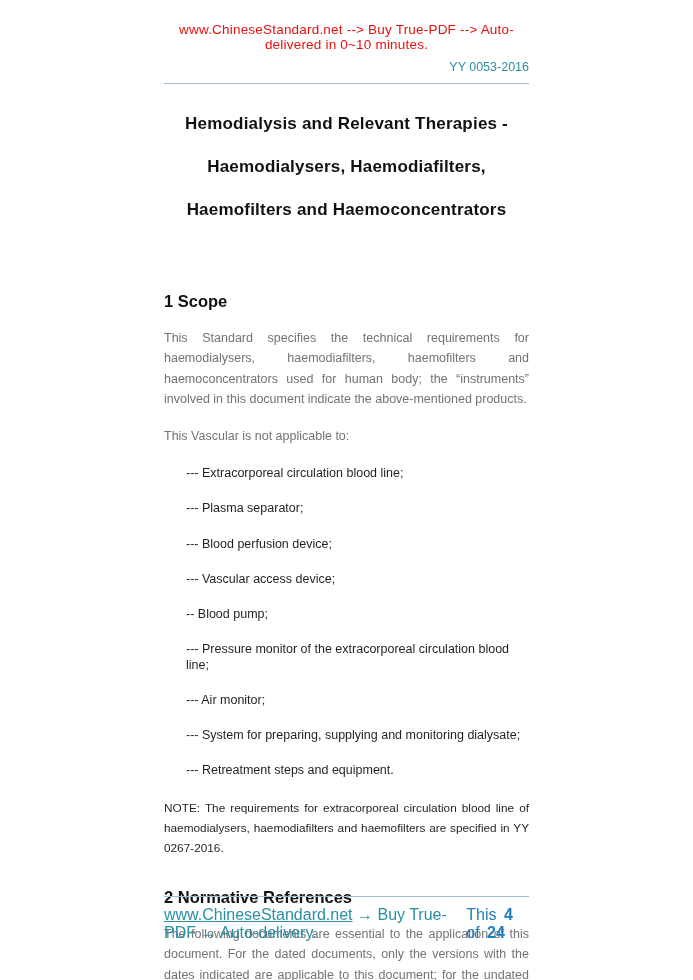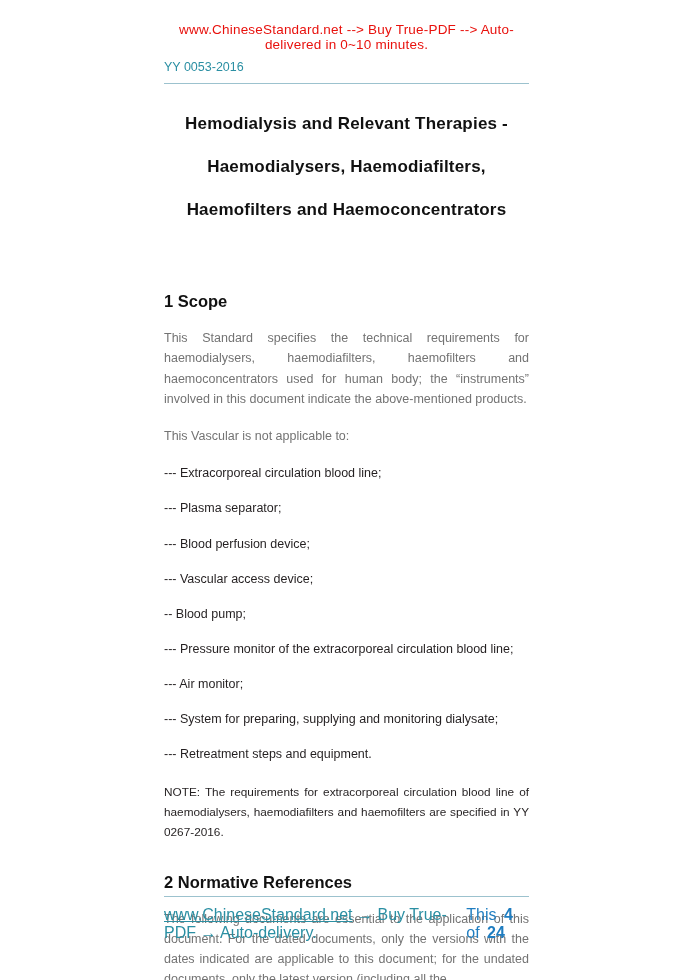--- a/index.html
+++ b/index.html
@@ -19,21 +19,21 @@
 
   .top-banner {
     text-align: center;
     color: #e8110d;
     font-size: 13.5px;
     letter-spacing: 0.2px;
     cursor: pointer;
   }
 
   .doc-code {
-    text-align: left;
+    text-align: right;
     color: #2b8fa3;
     font-size: 12.5px;
     margin-top: 8px;
   }
 
   .rule {
     border: none;
     border-top: 1px solid #9cc2ce;
     margin-top: 9px;
   }
@@ -61,20 +61,21 @@
   .body-para {
     font-size: 12.5px;
     line-height: 1.62;
     margin-top: 17px;
     color: #737373;
   }
   .just { text-align: justify; }
 
   .exclusion-list {
     margin-top: 20px;
+    margin-left: 22px;
   }
   .exclusion-item {
     font-size: 12.5px;
     line-height: 1.25;
     margin-bottom: 19.5px;
     color: #231f20;
   }
 
   .note-para {
     font-size: 11.8px;

